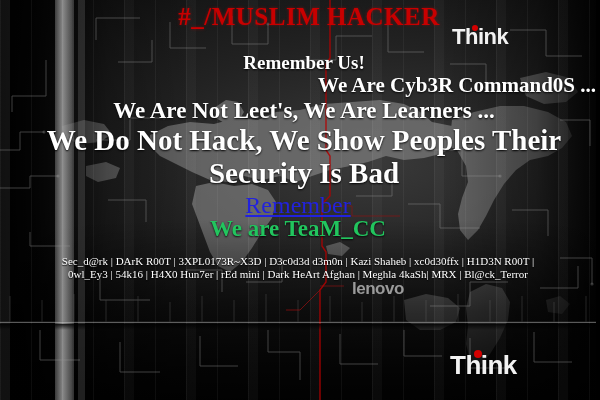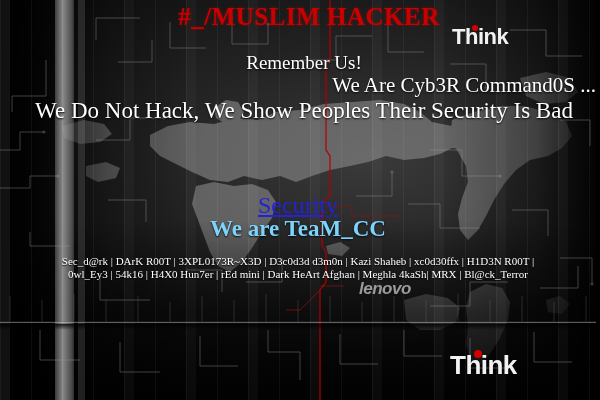--- a/index.html
+++ b/index.html
@@ -113,27 +113,25 @@
   }
   #think-top { left: 452px; top: 26px; font-size: 22px; }
   #think-top .dot { width: 6px; height: 6px; left: 20px; top: -1px; }
   #think-bottom { left: 450px; top: 352px; font-size: 26px; }
   #think-bottom .dot { width: 8px; height: 8px; left: 24px; top: -2px; }
 
   #lenovo {
     position: absolute;
     left: 352px; top: 279px;
     font-family: "Liberation Sans", "DejaVu Sans", sans-serif;
-    font-style: italic;
     font-weight: bold;
     font-size: 17px;
     letter-spacing: -0.5px;
     color: #9a9a9a;
     user-select: none;
-    margin-left: 7px;
   }
 
   
   #content {
     position: absolute;
     inset: 0;
     text-align: center;
   }
 
   #title {
@@ -144,45 +142,45 @@
     color: #c80000;
     letter-spacing: .5px;
     text-shadow: 0 0 3px rgba(200,0,0,.55);
     padding-left: 22px;
   }
 
   #message {
     position: absolute;
     left: 12px; right: 0; top: 52px;
     color: #ffffff;
-    font-weight: normal;
+    font-weight: bold;
     line-height: 1.14;
     text-shadow: 0 1px 2px rgba(0,0,0,.95);
   }
   #message .ln1 { font-size: 19px; }
   #message .ln2 { font-size: 21px; text-align: right; }
   #message .ln3 { font-size: 23px; }
-  #message .ln4 { font-size: 23px; }
+  #message .ln4 { font-size: 29px; }
 
   #fb-link {
     position: absolute;
     left: 0; right: 0; top: 192px;
     font-size: 24px;
     color: #2222dd;
     text-decoration: underline;
     font-weight: normal;
     display: block;
   }
 
   #team {
     position: absolute;
     left: 0; right: 0; top: 216px;
     font-size: 23px;
     font-weight: bold;
-    color: #7dd3fc;
+    color: #22c55e;
     text-shadow: 0 1px 2px rgba(0,0,0,.9);
   }
 
   #credits {
     position: absolute;
     left: 0; right: 0; top: 255px;
     color: #ffffff;
     font-size: 11px;
     line-height: 1.22;
     text-shadow: 0 1px 1px rgba(0,0,0,.95);
@@ -318,24 +316,25 @@
 
   <div id="lenovo">lenovo</div>
 
   <div id="content">
 
     <div id="title">#_/MUSLIM HACKER</div>
 
     <div id="message">
       <div class="ln1">Remember Us!</div>
       <div class="ln2">We Are Cyb3R Command0S ...</div>
+      <div class="ln3">We Are Not Leet's, We Are Learners ...</div>
       <div class="ln4">We Do Not Hack, We Show Peoples Their Security Is Bad</div>
     </div>
 
-    <a href="#" id="fb-link">Security</a>
+    <a href="#" id="fb-link">Remember</a>
 
     <div id="team">We are TeaM_CC</div>
 
     <div id="credits">
       <div>Sec_d@rk | DArK R00T | 3XPL0173R~X3D | D3c0d3d d3m0n | Kazi Shaheb | xc0d30ffx | H1D3N R00T |</div>
       <div>0wl_Ey3 | 54k16 | H4X0 Hun7er | rEd mini | Dark HeArt Afghan | Meghla 4kaSh| MRX | Bl@ck_Terror</div>
     </div>
 
   </div>
 </div>

